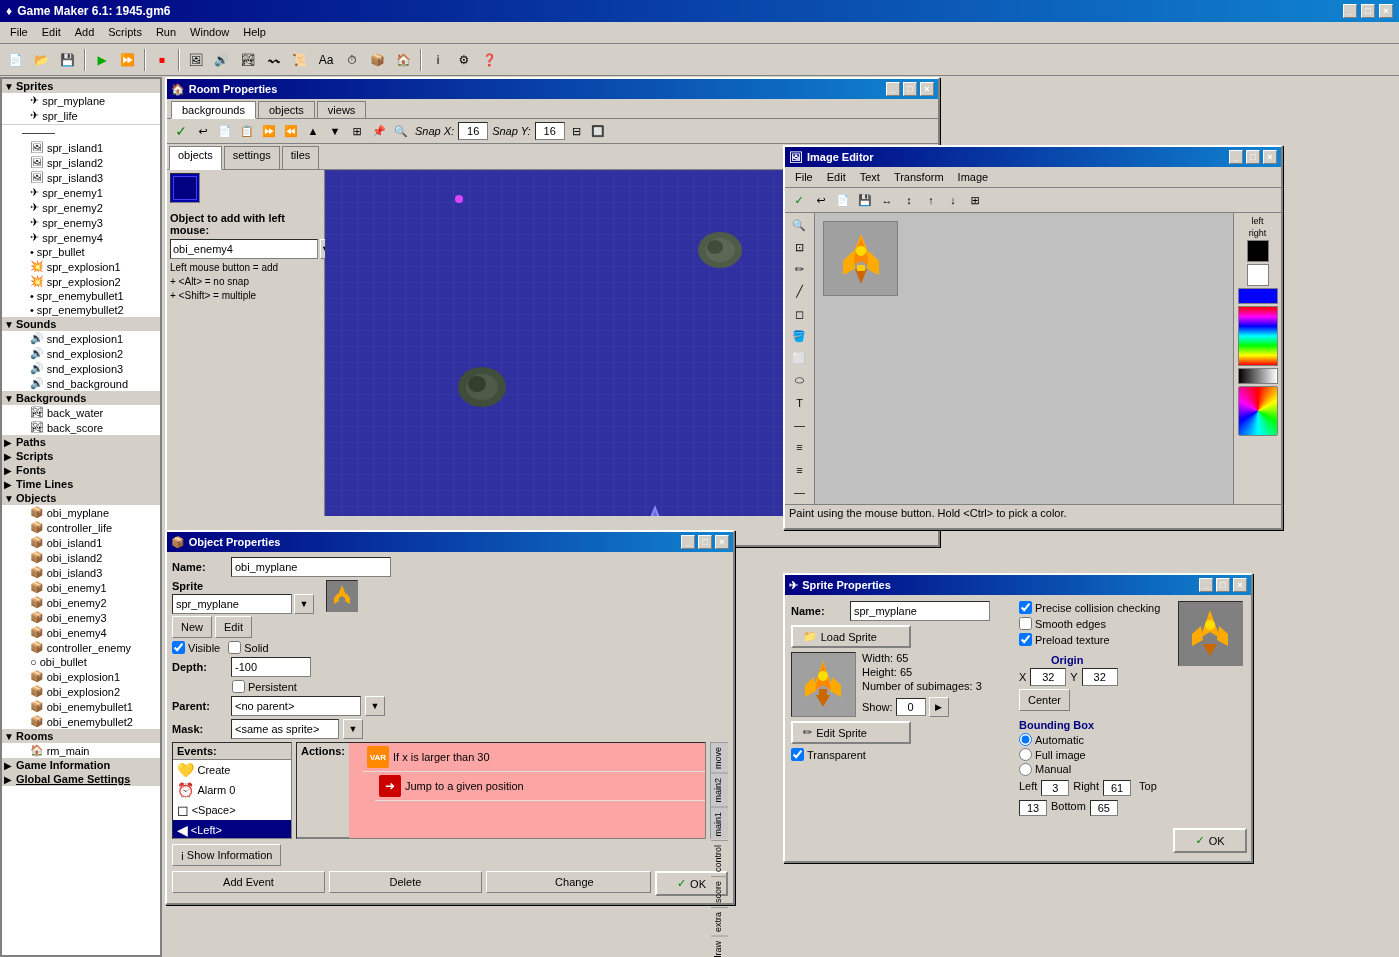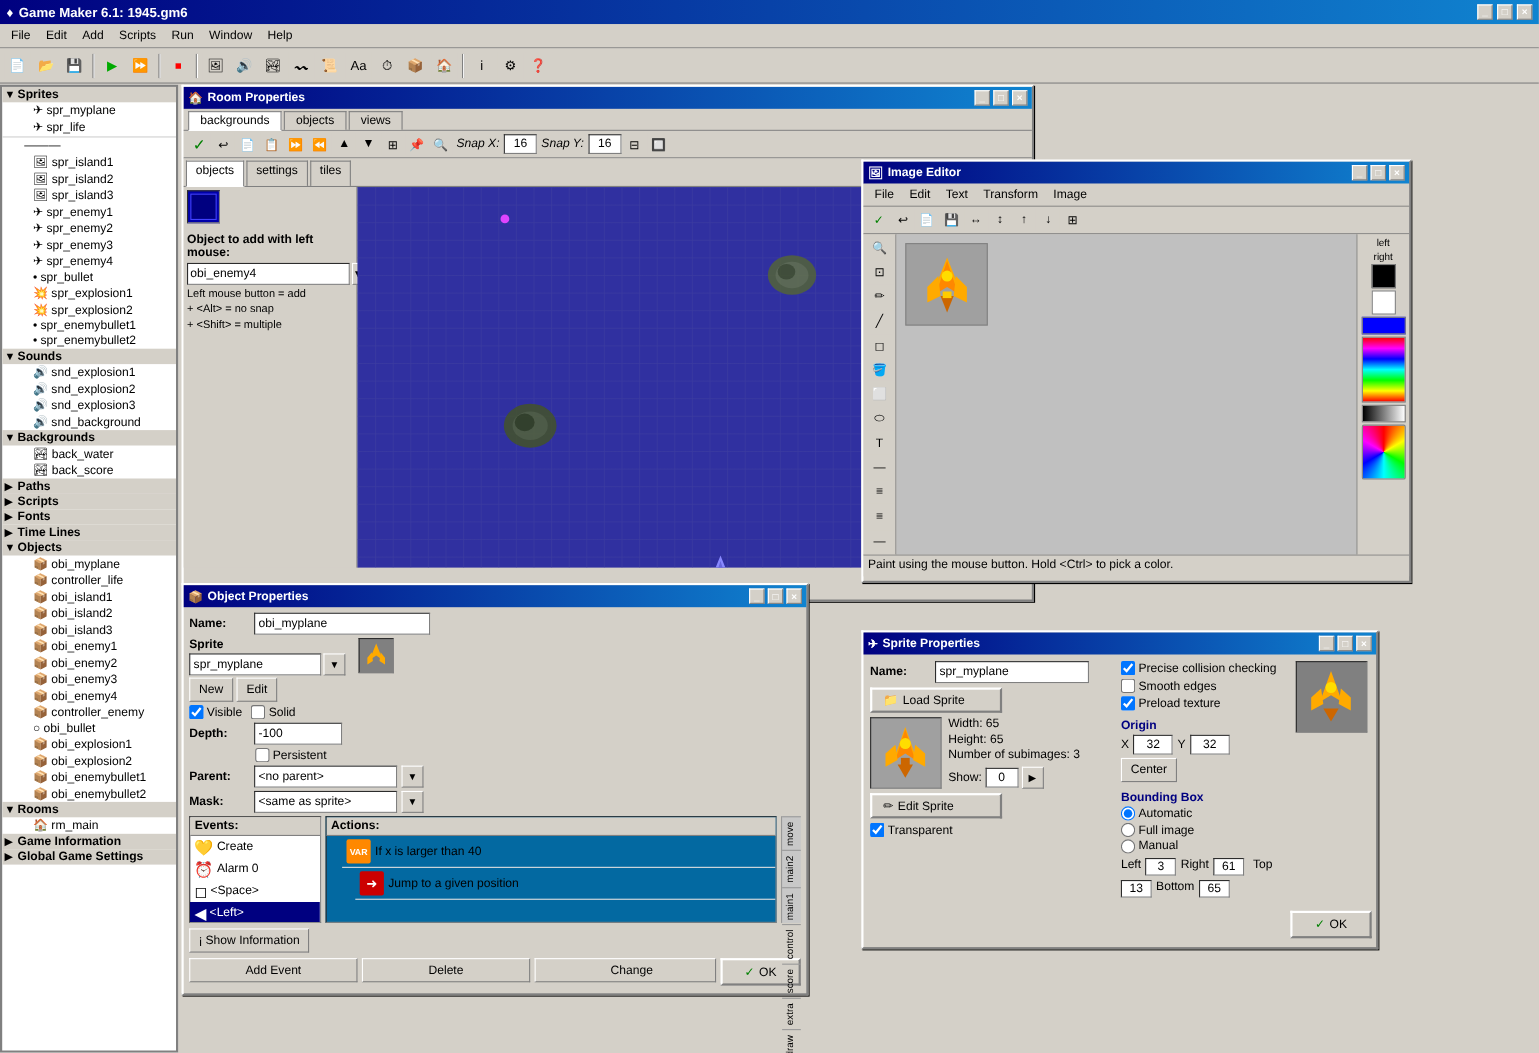--- a/index.html
+++ b/index.html
@@ -393,21 +393,21 @@
     <div class="tree-section">
       <div class="tree-section-header">
         <span class="tree-toggle">▶</span>
         <span style="font-weight:bold;font-size:11px;margin-left:2px;">Game Information</span>
       </div>
     </div>
 
     <div class="tree-section">
       <div class="tree-section-header">
         <span class="tree-toggle">▶</span>
-        <span style="font-weight:bold;font-size:11px;margin-left:2px;">Global Game Settings</span>
+        <span style="font-weight:bold;font-size:11px;margin-left:2px;text-decoration:underline;">Global Game Settings</span>
       </div>
     </div>
 
   </div>
 
   <div class="window" style="left:165px;top:77px;width:775px;height:470px;z-index:10;">
     <div class="window-titlebar">
       <div class="title-left">
         <span>🏠</span>
         <span>Room Properties</span>
@@ -655,43 +655,43 @@
       </div>
 
       <div class="field-row">
         <span class="field-label">Parent:</span>
         <input class="field-input" style="width: 130px;" value="&lt;no parent&gt;">
         <div class="field-btn">▼</div>
       </div>
 
       <div class="field-row">
         <span class="field-label">Mask:</span>
-        <input class="field-input" style="width: 130px;" value="&lt;same as sprite&gt;">
+        <input class="field-input" style="width: 108px;" value="&lt;same as sprite&gt;">
         <div class="field-btn">▼</div>
       </div>
 
       <div style="display:flex;gap:4px;flex:1;min-height:0;">
 
         <div style="width:120px;border:1px inset #808080;background:#fff;display:flex;flex-direction:column;">
           <div class="events-header">Events:</div>
           <div style="flex:1;overflow-y:auto;">
             <div class="event-item"><span class="event-icon">💛</span>Create</div>
             <div class="event-item"><span class="event-icon">⏰</span>Alarm 0</div>
             <div class="event-item"><span class="event-icon">◻</span>&lt;Space&gt;</div>
             <div class="event-item selected"><span class="event-icon">◀</span>&lt;Left&gt;</div>
 
           </div>
         </div>
 
-        <div style="flex:1;border:1px inset #808080;background:#0369a1;display:flex;flex-direction:column;">
+        <div style="flex:1;border:1px inset #808080;background:#fca5a5;display:flex;flex-direction:row;">
           <div class="events-header">Actions:</div>
           <div style="flex:1;overflow-y:auto;padding-left:14px;">
             <div class="action-item">
               <div class="act-icon act-orange" style="font-size:8px;font-weight:bold;">VAR</div>
-              <span style="font-size:11px;">If x is larger than 40</span>
+              <span style="font-size:11px;">If x is larger than 30</span>
             </div>
             <div class="action-item" style="margin-left:12px;">
               <div class="act-icon act-red" style="font-size:12px;">➜</div>
               <span style="font-size:11px;">Jump to a given position</span>
             </div>
           </div>
         </div>
 
         <div style="width:18px;background:#c8c8c8;border-left:1px solid #999;display:flex;flex-direction:column;">
           <div class="vsidelabel">move</div>
@@ -798,21 +798,21 @@
             <input type="checkbox" style="">
             Smooth edges
           </label>
           <label style="display:flex;align-items:center;gap:3px;font-size:11px;">
             <input type="checkbox" checked="" style="">
             Preload texture
           </label>
         </div>
 
         <div style="margin-top:4px;">
-          <div style="font-weight:bold;color:#000080;font-size:11px;">Origin</div>
+          <div style="font-weight:bold;color:#000080;font-size:11px;margin-left:32px;">Origin</div>
           <div style="display:flex;align-items:center;gap:4px;margin-top:2px;">
             <span style="font-size:11px;">X</span>
             <input style="width: 36px; height: 18px; border: 1px inset rgb(128, 128, 128); font-size: 11px; text-align: center;" value="32">
             <span style="font-size:11px;">Y</span>
             <input style="width: 36px; height: 18px; border: 1px inset rgb(128, 128, 128); font-size: 11px; text-align: center;" value="32">
           </div>
           <button class="small-btn" style="margin-top:3px;">Center</button>
         </div>
 
         <div style="margin-top:4px;">

